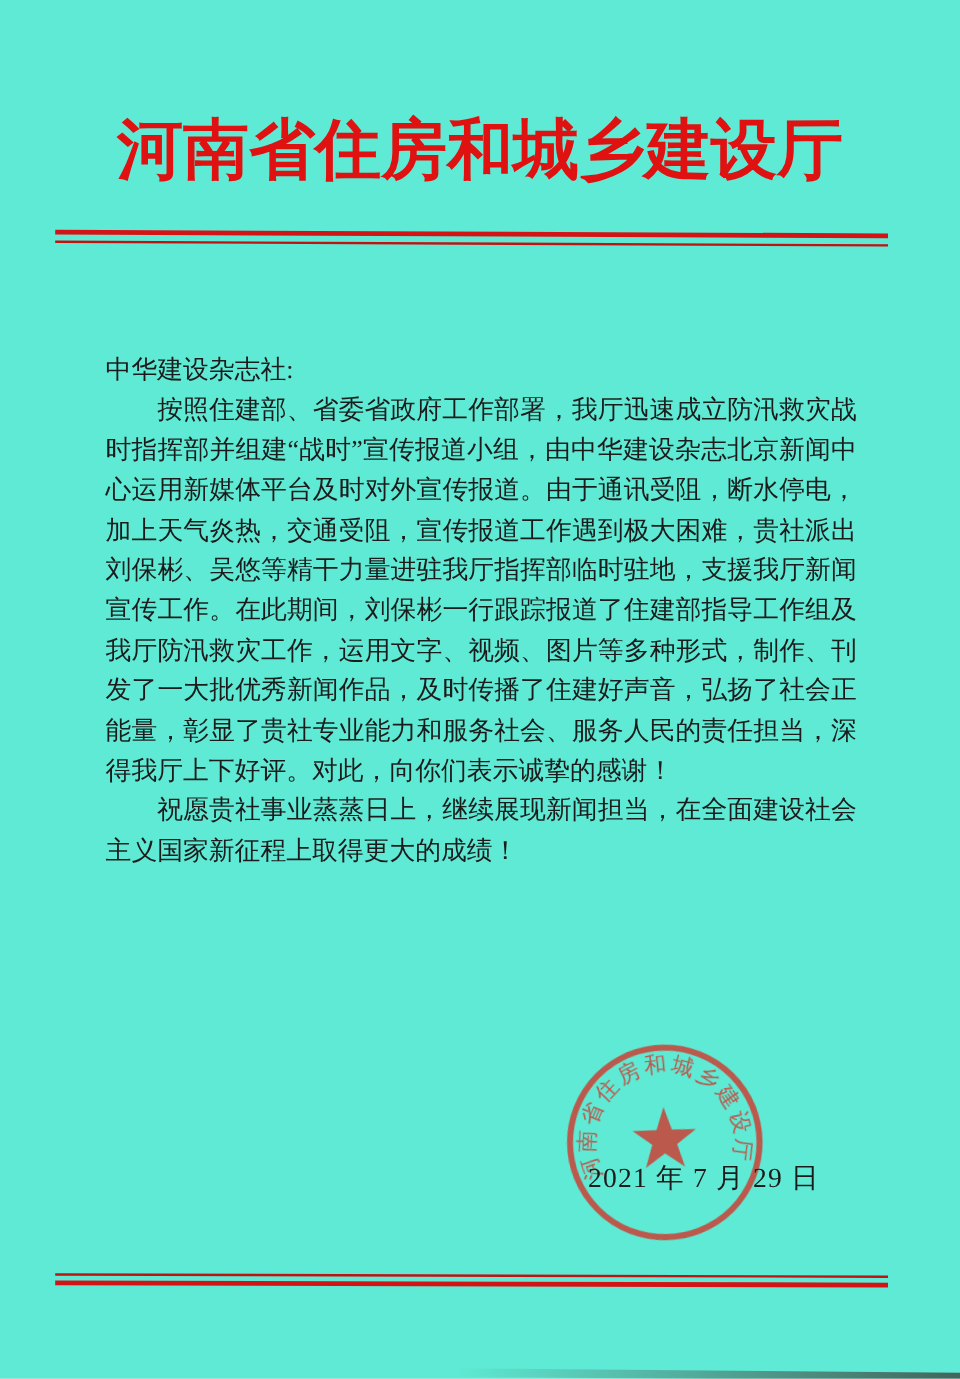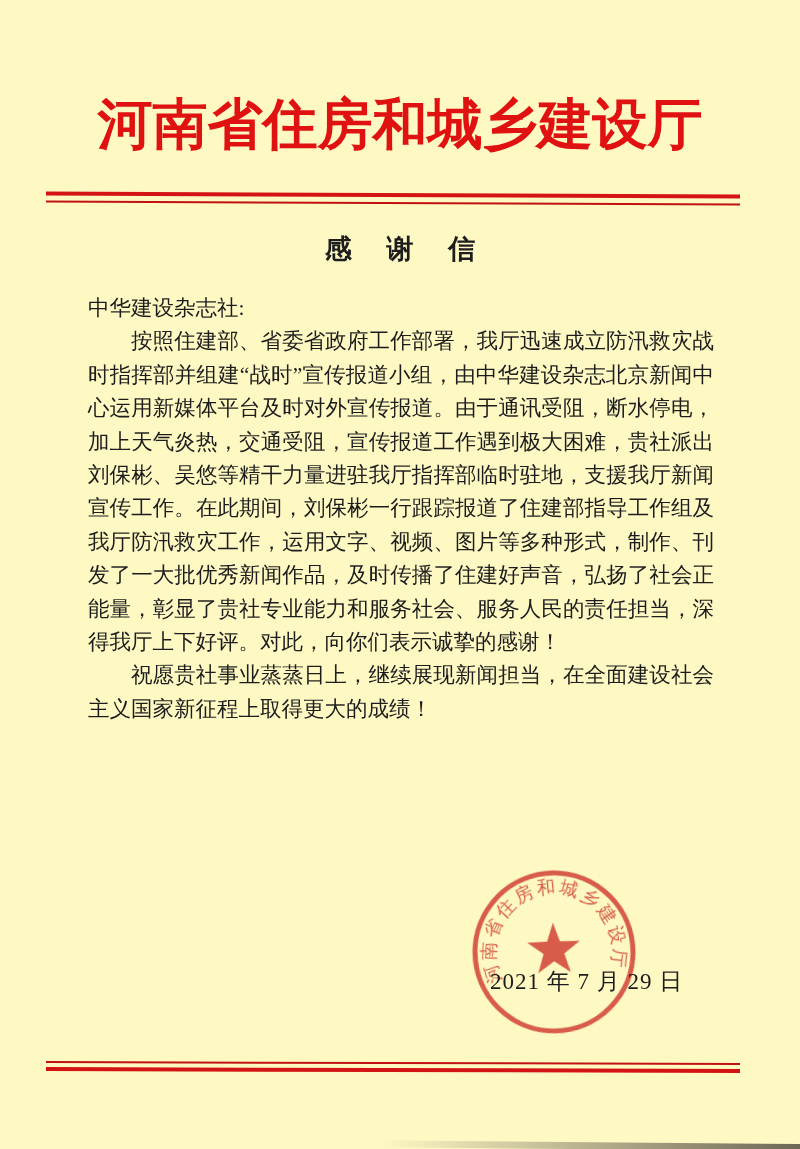--- a/index.html
+++ b/index.html
@@ -6,21 +6,21 @@
     margin: 0;
     padding: 0;
     background: #e8e8e8;
     font-family: "Liberation Serif", "DejaVu Serif", serif;
   }
   .page {
     position: relative;
     width: 800px;
     height: 1149px;
     margin: 0 auto;
-    background: #fef9c3;
+    background: #5eead4;
     overflow: hidden;
   }
   
   .org-title {
     position: absolute;
     top: 88px;
     left: 0;
     width: 100%;
     text-align: center;
     font-size: 55px;
@@ -108,21 +108,20 @@
 
 <div class="page">
 
   <div class="org-title">河南省住房和城乡建设厅</div>
 
   <div class="rule rule-top">
     <div class="line1"></div>
     <div class="line2"></div>
   </div>
 
-  <div class="doc-title">感 谢 信</div>
 
   <div class="letter-body">
     <p class="salutation">中华建设杂志社:</p>
     <p>按照住建部、省委省政府工作部署，我厅迅速成立防汛救灾战时指挥部并组建“战时”宣传报道小组，由中华建设杂志北京新闻中心运用新媒体平台及时对外宣传报道。由于通讯受阻，断水停电，加上天气炎热，交通受阻，宣传报道工作遇到极大困难，贵社派出刘保彬、吴悠等精干力量进驻我厅指挥部临时驻地，支援我厅新闻宣传工作。在此期间，刘保彬一行跟踪报道了住建部指导工作组及我厅防汛救灾工作，运用文字、视频、图片等多种形式，制作、刊发了一大批优秀新闻作品，及时传播了住建好声音，弘扬了社会正能量，彰显了贵社专业能力和服务社会、服务人民的责任担当，深得我厅上下好评。对此，向你们表示诚挚的感谢！</p>
     <p>祝愿贵社事业蒸蒸日上，继续展现新闻担当，在全面建设社会主义国家新征程上取得更大的成绩！</p>
   </div>
 
   <svg class="seal" viewBox="0 0 200 200" xmlns="http://www.w3.org/2000/svg">
     <g fill="#d03a30" stroke="none">
       <circle cx="100" cy="100" r="94" fill="none" stroke="#d03a30" stroke-width="6"></circle>

